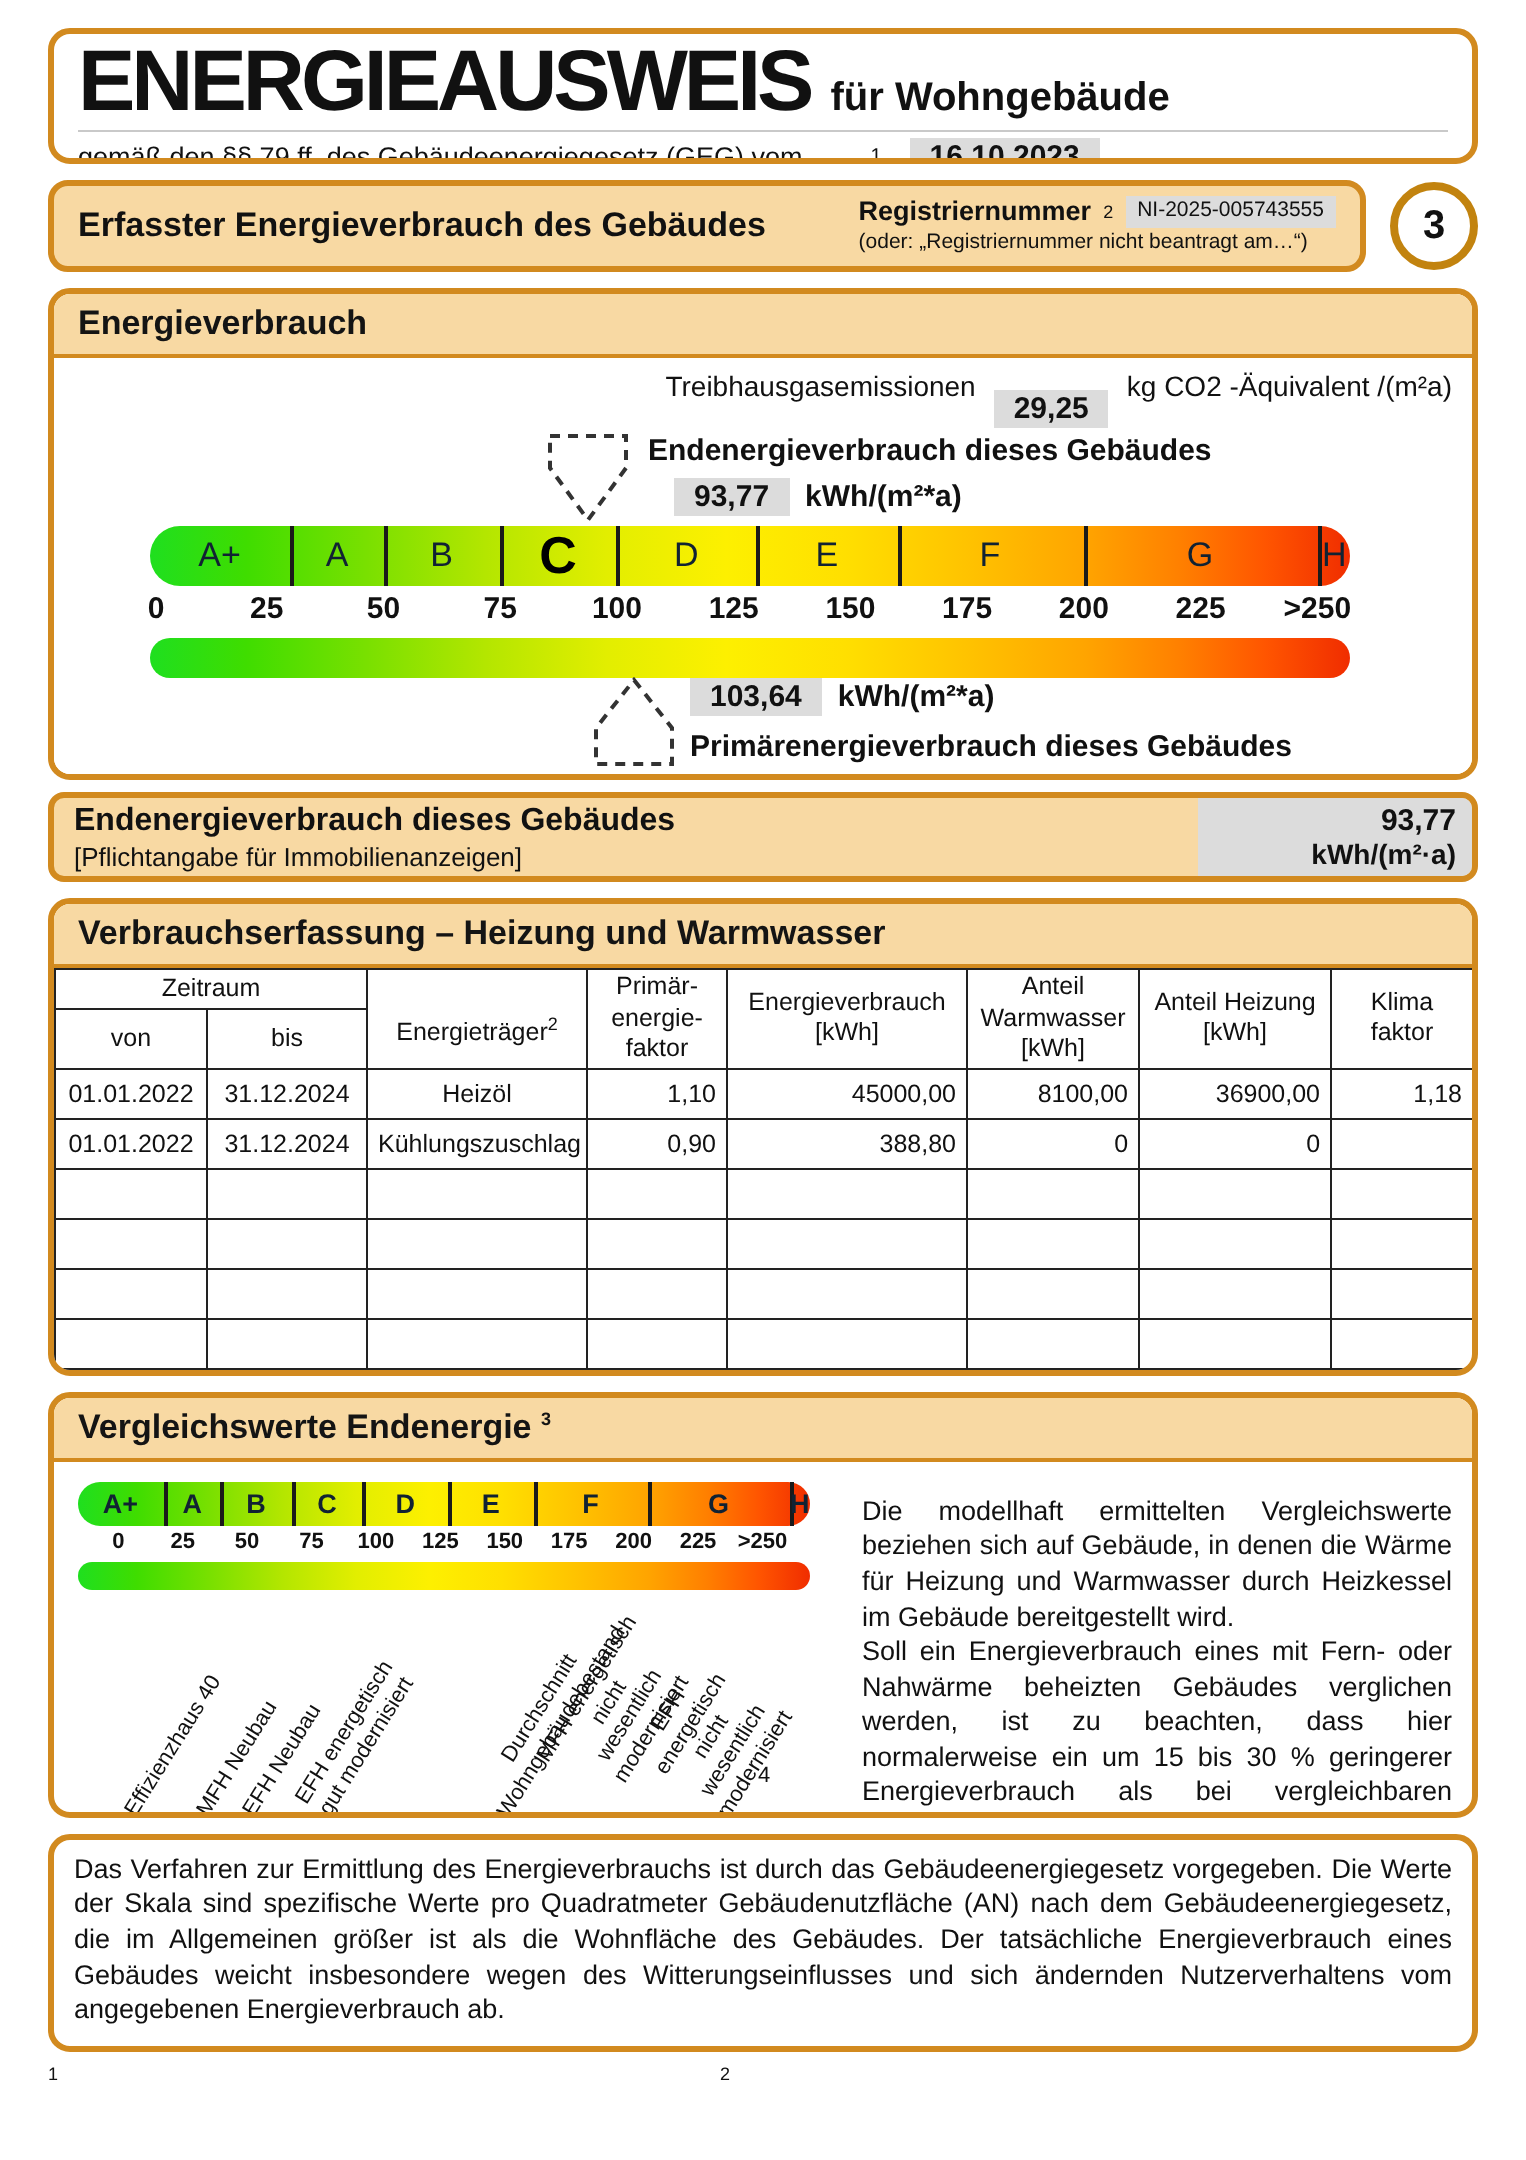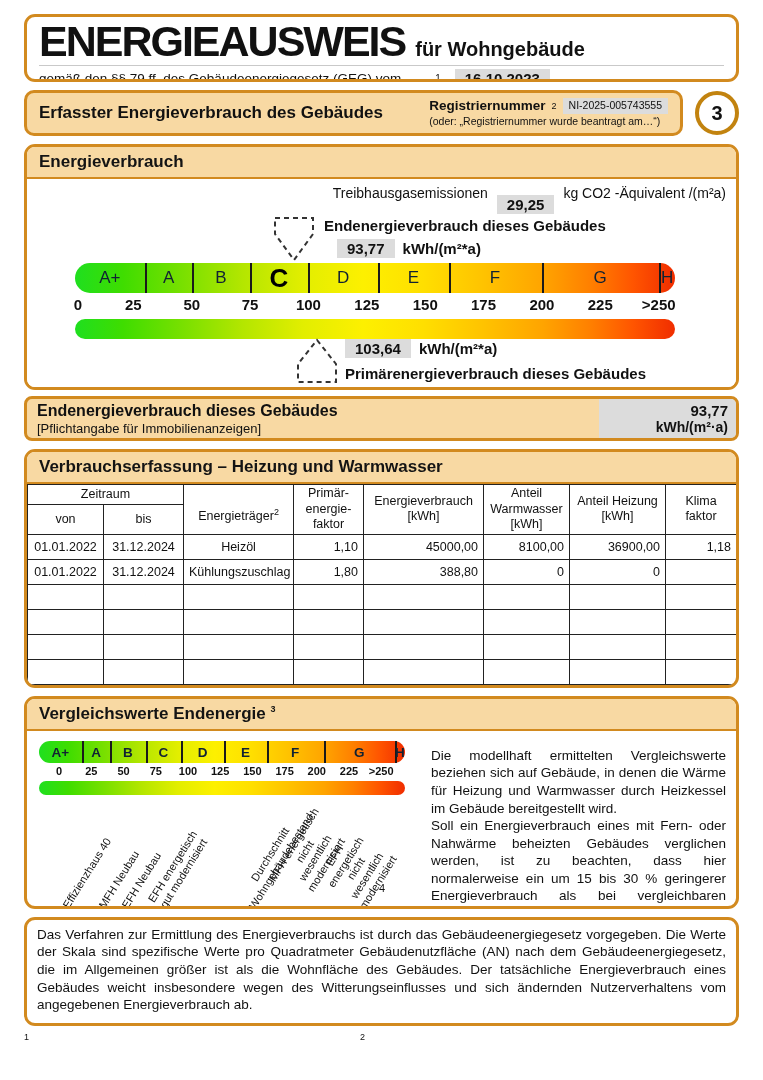--- a/index.html
+++ b/index.html
@@ -119,21 +119,21 @@
 
   <div class="secrow">
     <div class="secbar">
       <span class="secbar-title">Erfasster Energieverbrauch des Gebäudes</span>
       <div class="reg">
         <div class="reg-top">
           <span class="reg-label">Registriernummer</span>
           <sup>2</sup>
           <span class="reg-value">NI-2025-005743555</span>
         </div>
-        <div class="reg-alt">(oder: „Registriernummer wurde beantragt am…“)</div>
+        <div class="reg-alt">(oder: „Registriernummer nicht beantragt am…“)</div>
       </div>
     </div>
     <div class="pagecircle">3</div>
   </div>
 
   <div class="panel mt8">
     <div class="band">Energieverbrauch</div>
     <div class="ev-content">
 
       <div class="ghg-row">
@@ -254,21 +254,21 @@
           <td class="r">1,10</td>
           <td class="r">45000,00</td>
           <td class="r">8100,00</td>
           <td class="r">36900,00</td>
           <td class="r">1,18</td>
         </tr>
         <tr>
           <td class="c">01.01.2022</td>
           <td class="c">31.12.2024</td>
           <td class="c">Kühlungszuschlag</td>
-          <td class="r">1,80</td>
+          <td class="r">0,90</td>
           <td class="r">388,80</td>
           <td class="r">0</td>
           <td class="r">0</td>
           <td class="r"></td>
         </tr>
         <tr>
             <td></td>
             <td></td>
             <td></td>
             <td></td>

